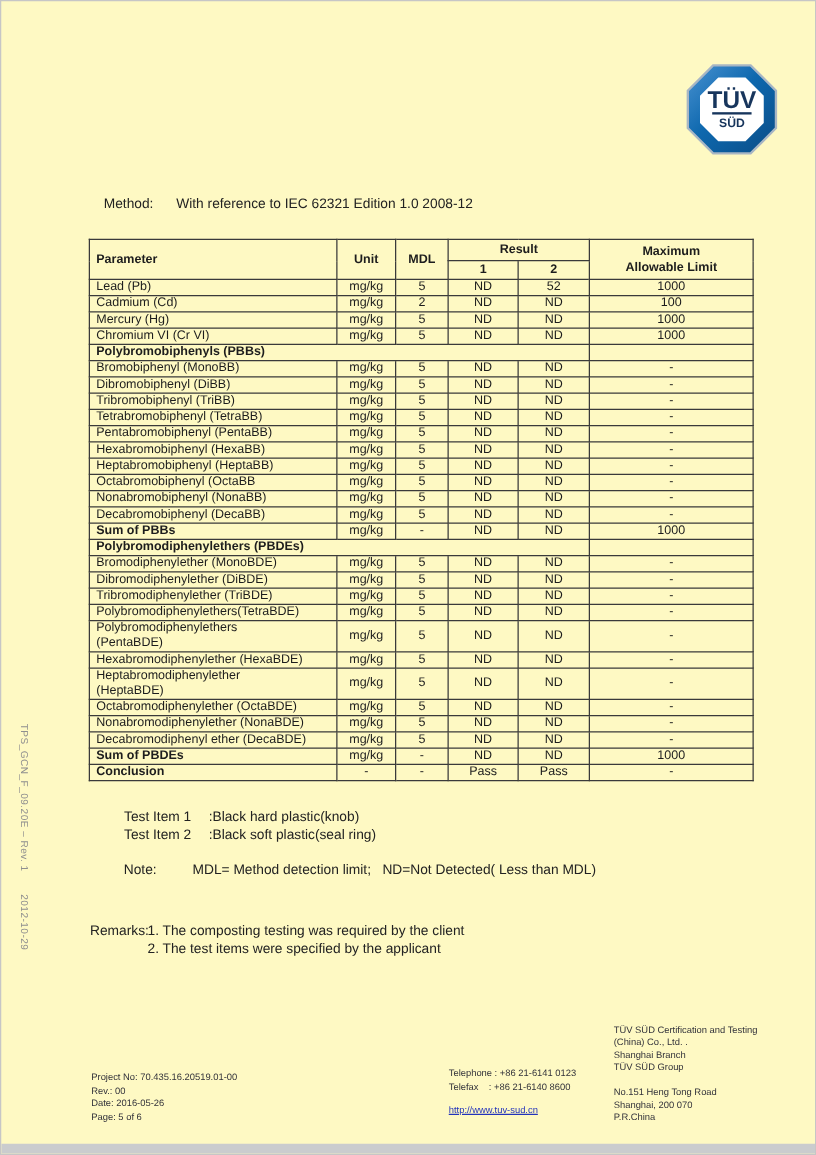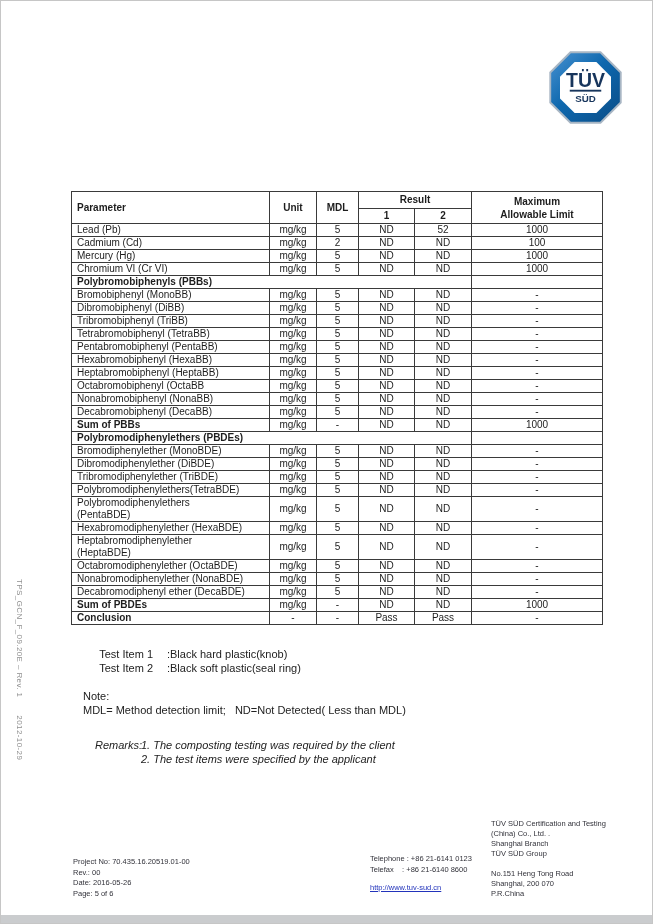--- a/index.html
+++ b/index.html
@@ -1,18 +1,18 @@
 <!DOCTYPE html>
 <html><head>
 <meta charset="utf-8">
 <style>
   * { margin:0; padding:0; box-sizing:border-box; }
   html,body { width:653px; height:924px; background:#e8e8e8; }
   .page {
-    position:relative; width:653px; height:924px; background:#ffffff;
+    position:relative; width:653px; height:924px; background:#fef9c3;
     border:1px solid #c6c6c6; overflow:hidden;
     font-family:"Liberation Sans", sans-serif; color:#222;
   }
   .bottom-band { position:absolute; left:0; right:0; bottom:0; height:8px; background:#caccce; }
 
   
   .logo { position:absolute; left:547px; top:49px; width:75px; height:75px; }
 
   
   .side-text {
@@ -50,29 +50,29 @@
   table.report td.param { text-align:left; padding-left:5px; white-space:pre-line; }
   table.report td.b, table.report td.section { font-weight:bold; }
 
   
   .test-items { position:absolute; left:72px; top:646px; font-size:11px; line-height:14px;text-align:right; }
   .test-item { display:flex; }
   .test-item .lbl { width:80px; }
   .test-item .colon { width:17px; }
 
   .labeled { position:absolute; font-size:11px; line-height:14px; display:flex; }
-  .note-block { left:82px; top:688px;flex-direction:column; }
+  .note-block { left:98px; top:688px; }
   .note-block .lbl { width:55px; }
-  .remarks-block { left:94px; top:737px;font-style:italic; }
+  .remarks-block { left:71px; top:737px; }
   .remarks-block .lbl { width:46px; }
   .labeled .lines div { white-space:pre; }
 
   
   .footer-left  { position:absolute; left:72px;  top:856px; font-size:7.5px; line-height:10.5px; color:#32323a; }
-  .footer-mid   { position:absolute; left:358px; top:852px; font-size:7.5px; line-height:11px; color:#32323a;margin-left:11px; }
+  .footer-mid   { position:absolute; left:358px; top:852px; font-size:7.5px; line-height:11px; color:#32323a; }
   .footer-mid .pre { white-space:pre; }
   .footer-mid a { display:inline-block; margin-top:7px; text-decoration:underline; }
   .footer-right { position:absolute; left:490px; top:818px; font-size:7.5px; line-height:10px; color:#32323a; }
 </style>
 </head>
 <body>
 
 <div class="page">
 
   <div class="logo">
@@ -89,20 +89,24 @@
       <text x="50" y="49" text-anchor="middle" font-family="Liberation Sans, sans-serif" font-size="26" font-weight="bold" fill="#17355c">TÜV</text>
       <rect x="29" y="53" width="42" height="2.5" fill="#17355c"></rect>
       <text x="50" y="69" text-anchor="middle" font-family="Liberation Sans, sans-serif" font-size="13" font-weight="bold" fill="#17355c">SÜD</text>
     </svg>
   </div>
 
   <div class="side-text">
     <span>TPS_GCN_F_09.20E – Rev. 1</span><span class="gap"></span><span>2012-10-29</span>
   </div>
 
+  <div class="method">
+    <span class="lbl">Method:</span>
+    <span>With reference to IEC 62321 Edition 1.0 2008-12</span>
+  </div>
 
   <table class="report">
     <colgroup>
       <col class="c-param">
         <col class="c-unit">
         <col class="c-mdl">
       <col class="c-r1">
         <col class="c-r2">
         <col class="c-lim">
     </colgroup>

